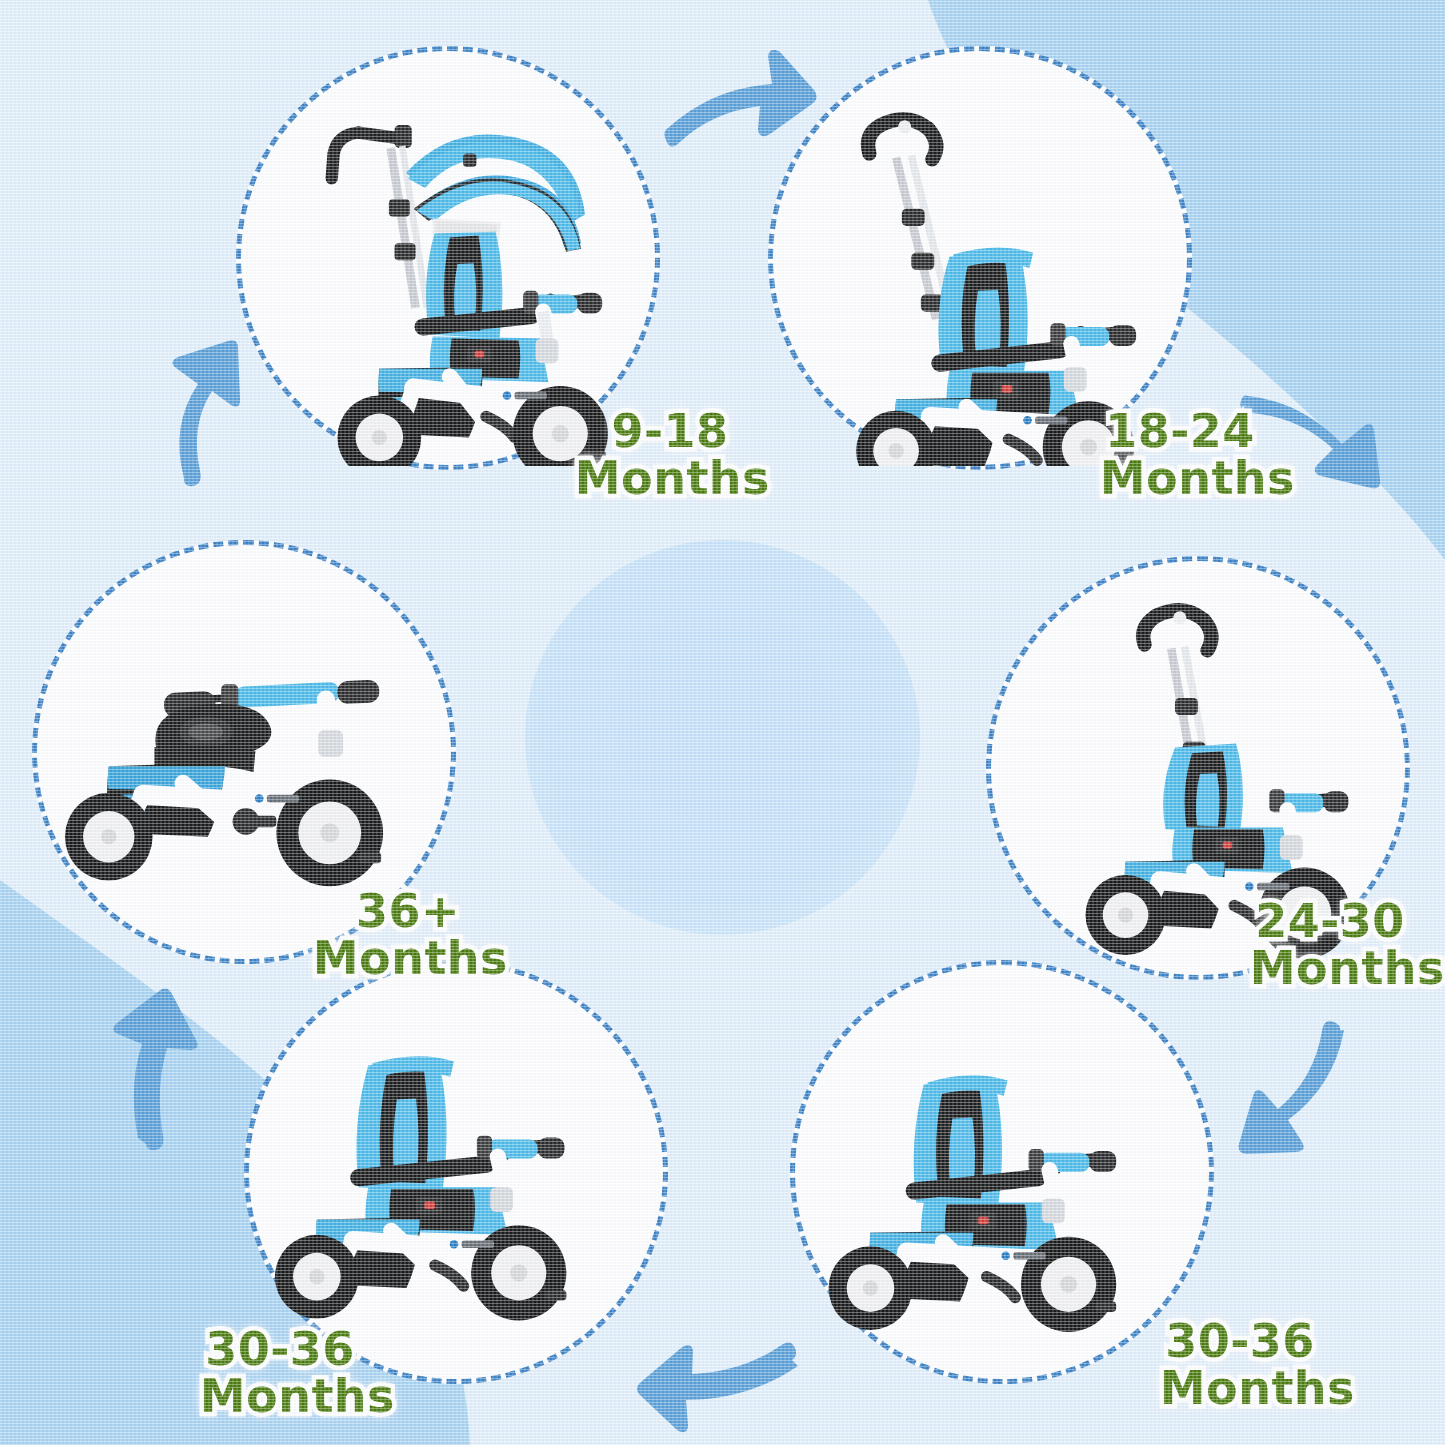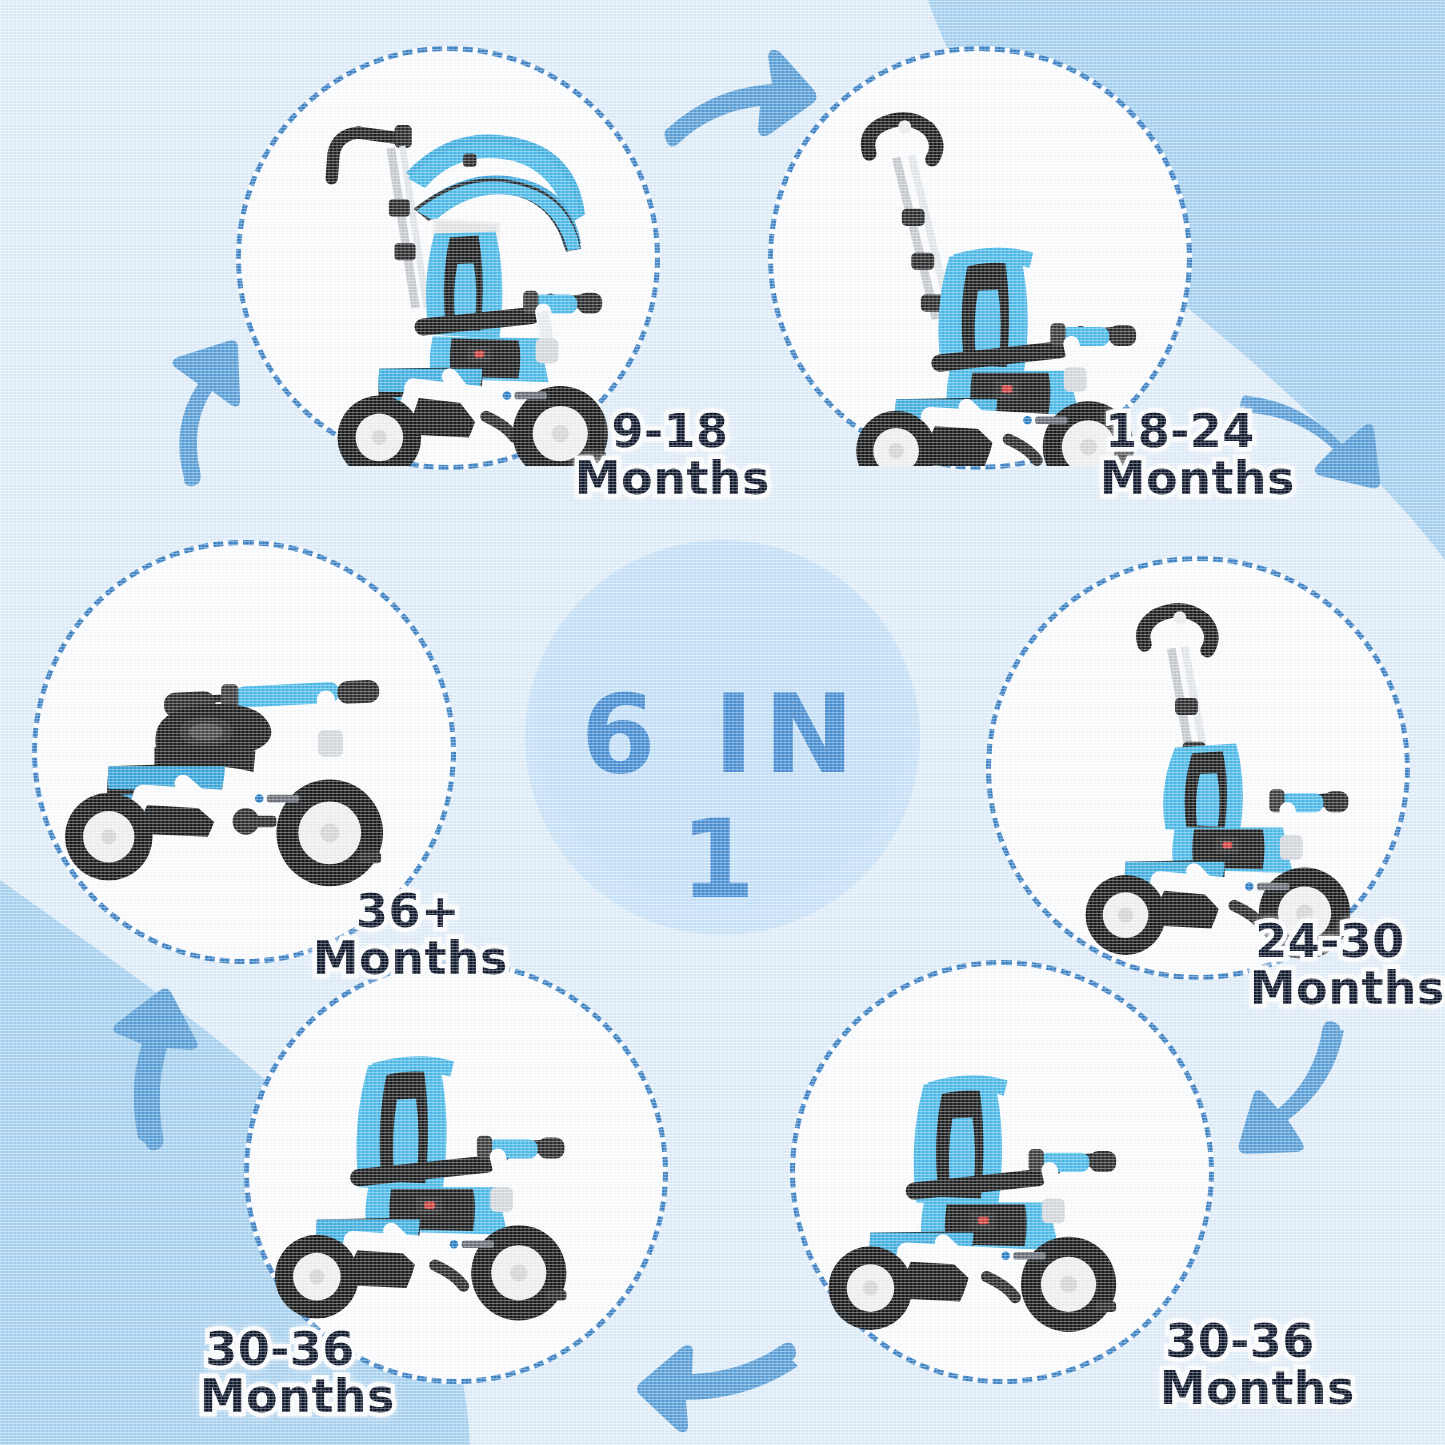--- a/index.html
+++ b/index.html
@@ -29,21 +29,21 @@
     border:5px dashed #3f84c6;
     box-sizing:border-box;
   }
   .prod{position:absolute;z-index:3;}
 
   
   .label{
     position:absolute;z-index:5;
     font-family:"DejaVu Sans","Liberation Sans",sans-serif;
     font-weight:bold;
-    color:#0f172a;
+    color:#4d7c0f;
     line-height:1.02;
     letter-spacing:.5px;
     text-align:center;
     white-space:nowrap;
     -webkit-text-stroke:9px #ffffff;
     paint-order:stroke fill;
     text-shadow:
       0 0 10px #fff, 0 0 10px #fff, 0 0 14px #fff,
       4px 0 0 #fff,-4px 0 0 #fff,0 4px 0 #fff,0 -4px 0 #fff,
       3px 3px 0 #fff,-3px 3px 0 #fff,3px -3px 0 #fff,-3px -3px 0 #fff;
@@ -76,21 +76,20 @@
     <rect x="0" y="0" width="1445" height="1445" fill="#e3f0fb"></rect>
 
     <path d="M1445,0 L1445,560 C1400,500 1330,430 1250,360 C1160,282 1060,215 990,120 C960,78 940,36 928,0 Z" fill="#a8d2f1" opacity="0.95"></path>
 
     <path d="M0,1445 L0,880 C70,930 150,985 230,1050 C320,1124 400,1210 440,1300 C458,1345 468,1398 470,1445 Z" fill="#a8d2f1" opacity="0.95"></path>
   </svg>
 
   <div class="texture"></div>
 
   <div class="center-badge" style="left:525px;top:540px;width:395px;height:395px;"></div>
-  <div class="center-text" style="left:525px;top:672px;width:395px;">6 IN 1</div>
 
   <div class="node" style="left:236px;top:46px;">
     <div class="disc" style="width:424px;height:424px;"></div>
     <svg class="prod" viewBox="0 0 420 420" style="left:10px;top:20px;width:400px;height:400px;">
       <g>
 
         <path d="M118 70 q-22 2 -26 22 l-2 26" stroke="#202020" stroke-width="13" fill="none" stroke-linecap="round"></path>
         <path d="M118 70 l44 6" stroke="#202020" stroke-width="13" fill="none" stroke-linecap="round"></path>
         <rect x="156" y="62" width="18" height="24" rx="5" fill="#2a2a2a"></rect>
 
@@ -274,21 +273,21 @@
         <circle cx="324" cy="354" r="48" fill="#1a1a1a"></circle>
         <circle cx="324" cy="354" r="28" fill="#f2f2f2"></circle>
         <circle cx="324" cy="354" r="9" fill="#d9d9d9"></circle>
         <g>
           <circle cx="266" cy="326" r="4.5" fill="#2b7fc4"></circle>
           <rect x="274" y="322" width="34" height="8" rx="3" fill="#6a6f75"></rect>
         </g>
       </g>
     </svg>
   </div>
-  <div class="label" style="left:1215px;top:898px;width:230px;margin-top:20px;">
+  <div class="label" style="left:1215px;top:898px;width:230px;">
     <span class="ln1">24-30</span>
     <span class="ln2">Months</span>
   </div>
 
   <div class="node" style="left:790px;top:960px;">
     <div class="disc" style="width:424px;height:424px;"></div>
     <svg class="prod" viewBox="0 0 420 420" style="left:10px;top:10px;width:400px;height:400px;">
       <g>
 
         <path d="M130 120 q-16 60 -8 124 l86 4 q10 -74 -4 -132 Z" fill="#4fbbe9"></path>

